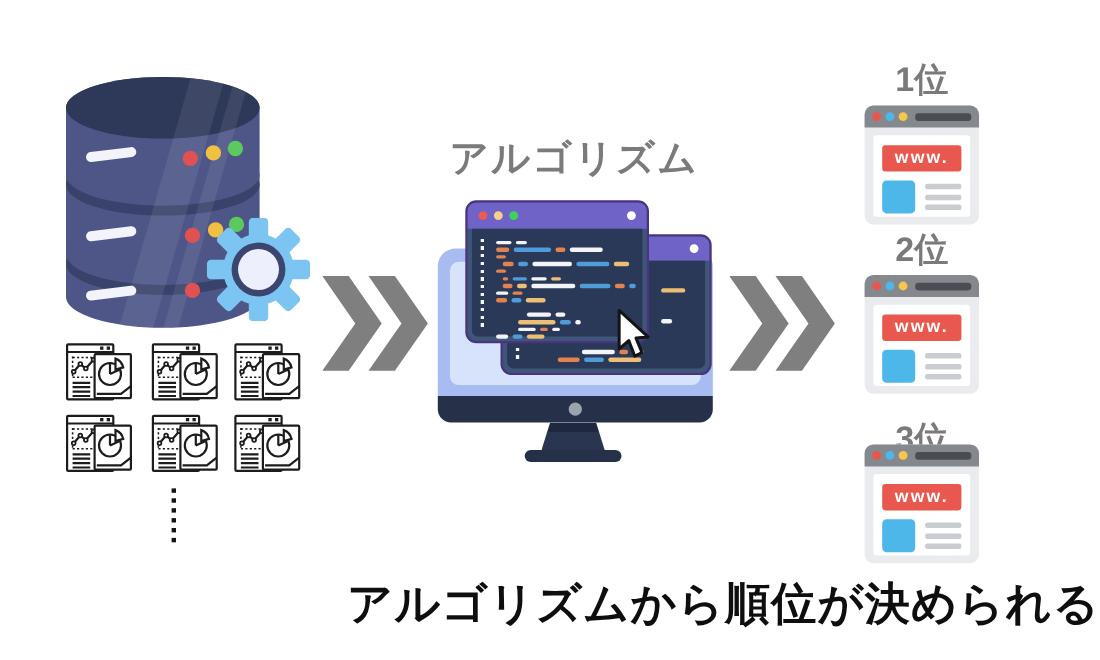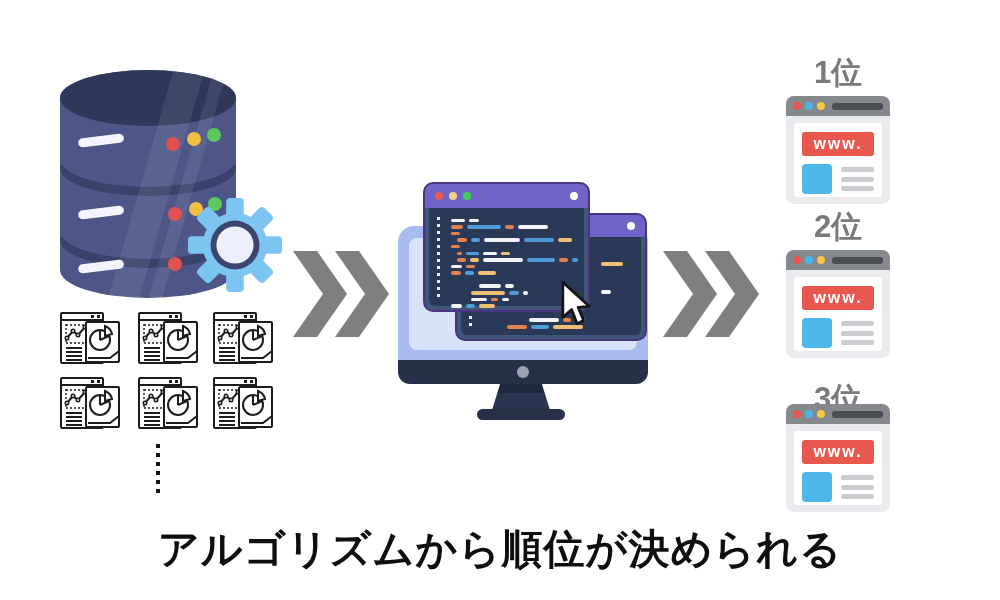--- a/index.html
+++ b/index.html
@@ -8,21 +8,21 @@
     font-family:"Liberation Sans","DejaVu Sans",sans-serif;
   }
   .abs{position:absolute;}
 
   
   .algo-title{
     left:372px;top:120px;width:300px;text-align:center;
     font-size:35px;font-weight:800;color:#7b7b7b;letter-spacing:2px;white-space:nowrap;
   }
   .caption{
-    left:0;right:0;top:522px;text-align:center;
+    left:0;right:0;top:522px;text-align:right;
     font-size:41px;font-weight:800;color:#0e0e0e;letter-spacing:1px;white-space:nowrap;
   }
 
   
   .rank-label{
     width:110px;text-align:center;font-size:31px;font-weight:800;color:#7a7a7a;white-space:nowrap;
   }
   .browser{
     width:104px;height:108px;background:#e9ebee;border-radius:8px;
   }
@@ -197,20 +197,21 @@
 
   <svg class="abs" style="left:293px;top:250px;" width="96" height="88" viewBox="0 0 96 86">
     <polygon points="0,0 24,0 54,43 24,86 0,86 30,43" fill="#7f7f7f"></polygon>
     <polygon points="42,0 66,0 96,43 66,86 42,86 72,43" fill="#7f7f7f"></polygon>
   </svg>
   <svg class="abs" style="left:663px;top:250px;" width="96" height="88" viewBox="0 0 96 86">
     <polygon points="0,0 24,0 54,43 24,86 0,86 30,43" fill="#7f7f7f"></polygon>
     <polygon points="42,0 66,0 96,43 66,86 42,86 72,43" fill="#7f7f7f"></polygon>
   </svg>
 
+  <div class="abs algo-title">アルゴリズム</div>
 
   <div>
     <div class="abs monitor-frame"></div>
     <div class="abs monitor-screen"></div>
 
     <div class="abs code-window cw-back">
       <div class="cw-title">
         <span class="tdot white"></span>
       </div>
       <div class="cw-body">

